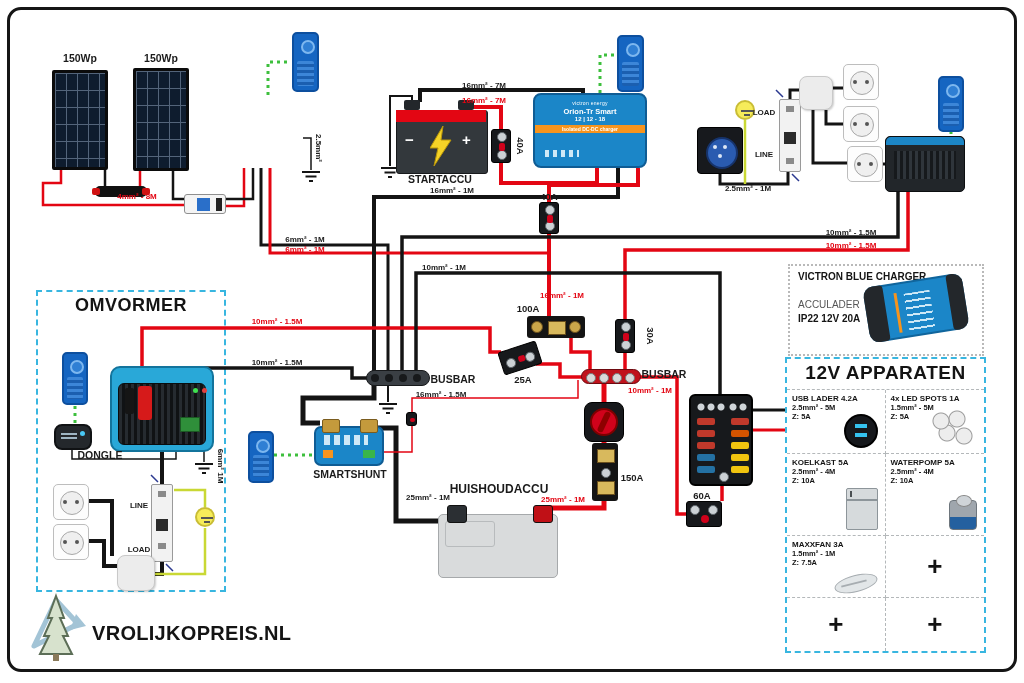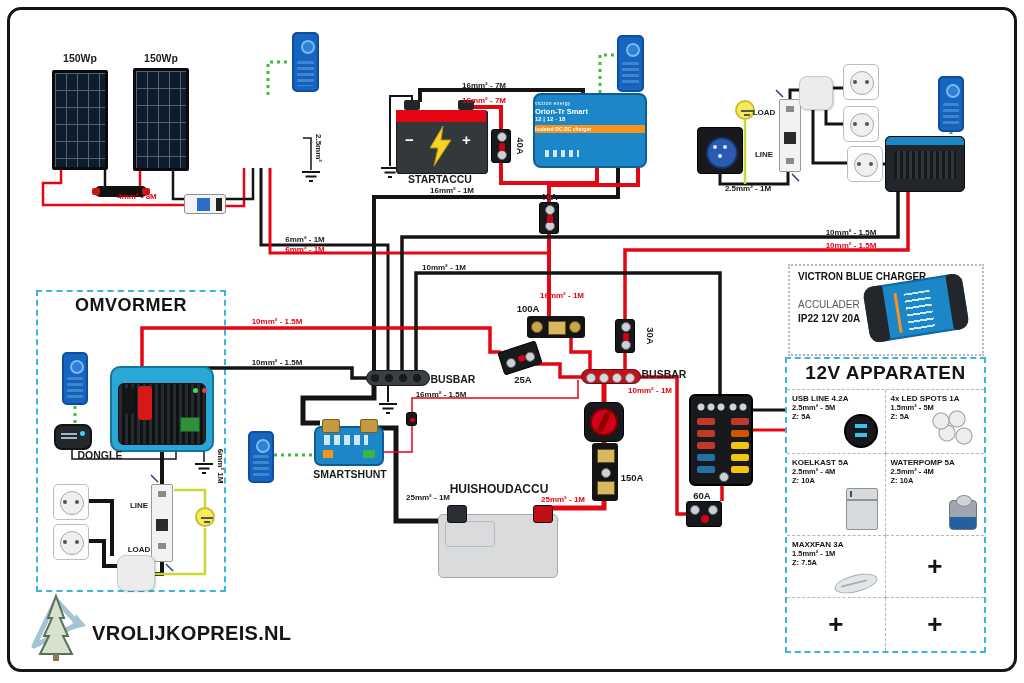--- a/index.html
+++ b/index.html
@@ -29,21 +29,21 @@
   .panel{background-color:#0e1c2e;border:3px solid #0b0b0b;border-radius:2px;
     background-image:linear-gradient(#53647a 1px,transparent 1px),linear-gradient(90deg,#53647a 1px,transparent 1px);
     background-size:11px 17px;}
   
   .phone{background:#1565c1;border:2px solid #0d4f9e;border-radius:5px;}
   .phone::before{content:"";position:absolute;left:50%;top:6px;width:10px;height:10px;margin-left:-5px;
     border-radius:50%;border:2px solid #7db7ef;background:#2f7fd4;}
   .phone::after{content:"";position:absolute;left:3px;right:3px;bottom:4px;height:45%;
     background:repeating-linear-gradient(#3c86d8 0 3px,#1b5fb0 3px 6px);border-radius:2px;}
   
-  .vdev{background:var(--vblue);border:2px solid #0f5c94;border-radius:8px;color:#fff;}
+  .vdev{background:var(--vblue);border:2px solid #0f5c94;border-radius:8px;color:#fff;text-align:center;}
   .vdev .brand{font-size:5px;margin-top:5px;letter-spacing:.3px;}
   .vdev .line{font-size:4.5px;opacity:.9;}
   .vdev .model{font-size:7.5px;font-weight:bold;margin-top:1px;}
   .vdev .sub{font-size:6px;font-weight:bold;}
   .vdev .ostripe{margin-top:3px;background:var(--orange);font-size:5px;font-weight:bold;color:#fff;padding:1px 0;}
   .vdev .qr{position:absolute;right:8px;bottom:8px;width:14px;height:14px;background:
     repeating-linear-gradient(45deg,#fff 0 2px,#1b86c8 2px 4px);border:1px solid #fff;}
   .vdev .dots{position:absolute;left:10px;bottom:9px;width:34px;height:7px;
     background:repeating-linear-gradient(90deg,#cfe9f7 0 4px,transparent 4px 8px);}
   
@@ -404,21 +404,21 @@
   <div class="dev phone" style="left:248px;top:431px;width:26px;height:52px;"></div>
   <div class="dev hbody" style="left:438px;top:514px;width:120px;height:64px;">
     <div class="hterm" style="left:8px;top:-10px;width:18px;height:16px;background:#2b2f33;"></div>
     <div class="hterm" style="left:94px;top:-10px;width:18px;height:16px;background:#c01016;"></div>
   </div>
 
   <div class="appbox" style="left:785px;top:357px;width:197px;height:292px;">
     <div class="sec-title" style="font-size:19px;">12V APPARATEN</div>
     <div class="appgrid">
         <div class="cell">
-          <div class="it-name">USB LINE 4.2A</div>
+          <div class="it-name">USB LADER 4.2A</div>
           <div class="it-wire">2.5mm² - 5M</div>
           <div class="it-fuse">Z: 5A</div>
           <div class="icon icon-usb-charger"></div>
         </div>
         <div class="cell">
           <div class="it-name">4x LED SPOTS 1A</div>
           <div class="it-wire">1.5mm² - 5M</div>
           <div class="it-fuse">Z: 5A</div>
           <div class="icon icon-led-spots"></div>
         </div>

